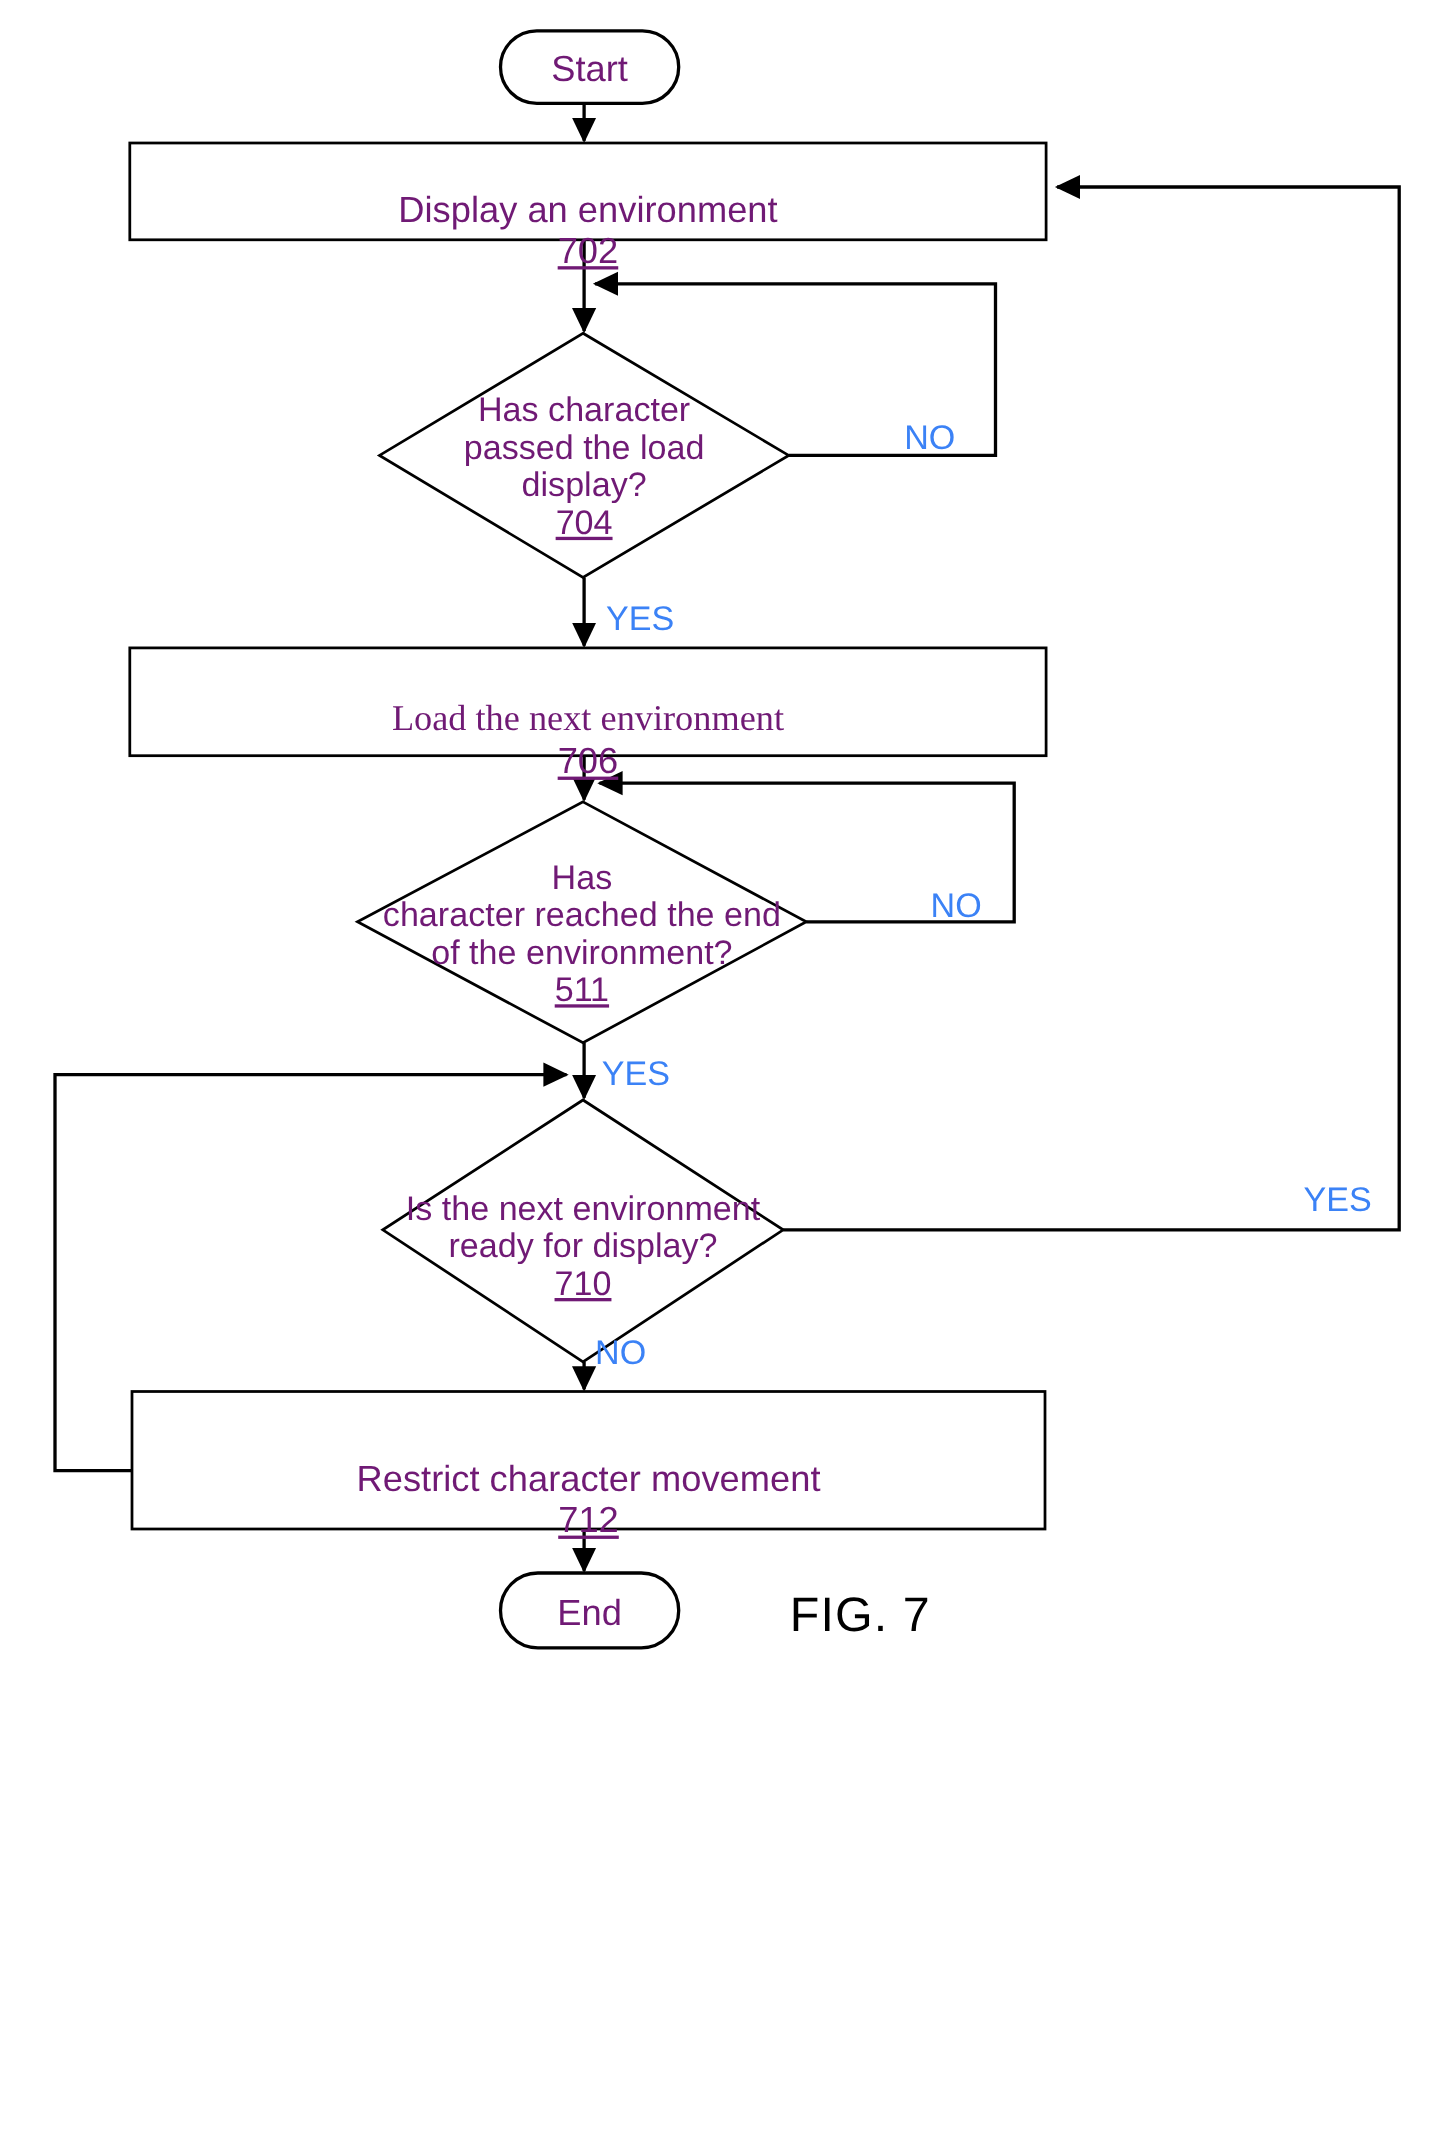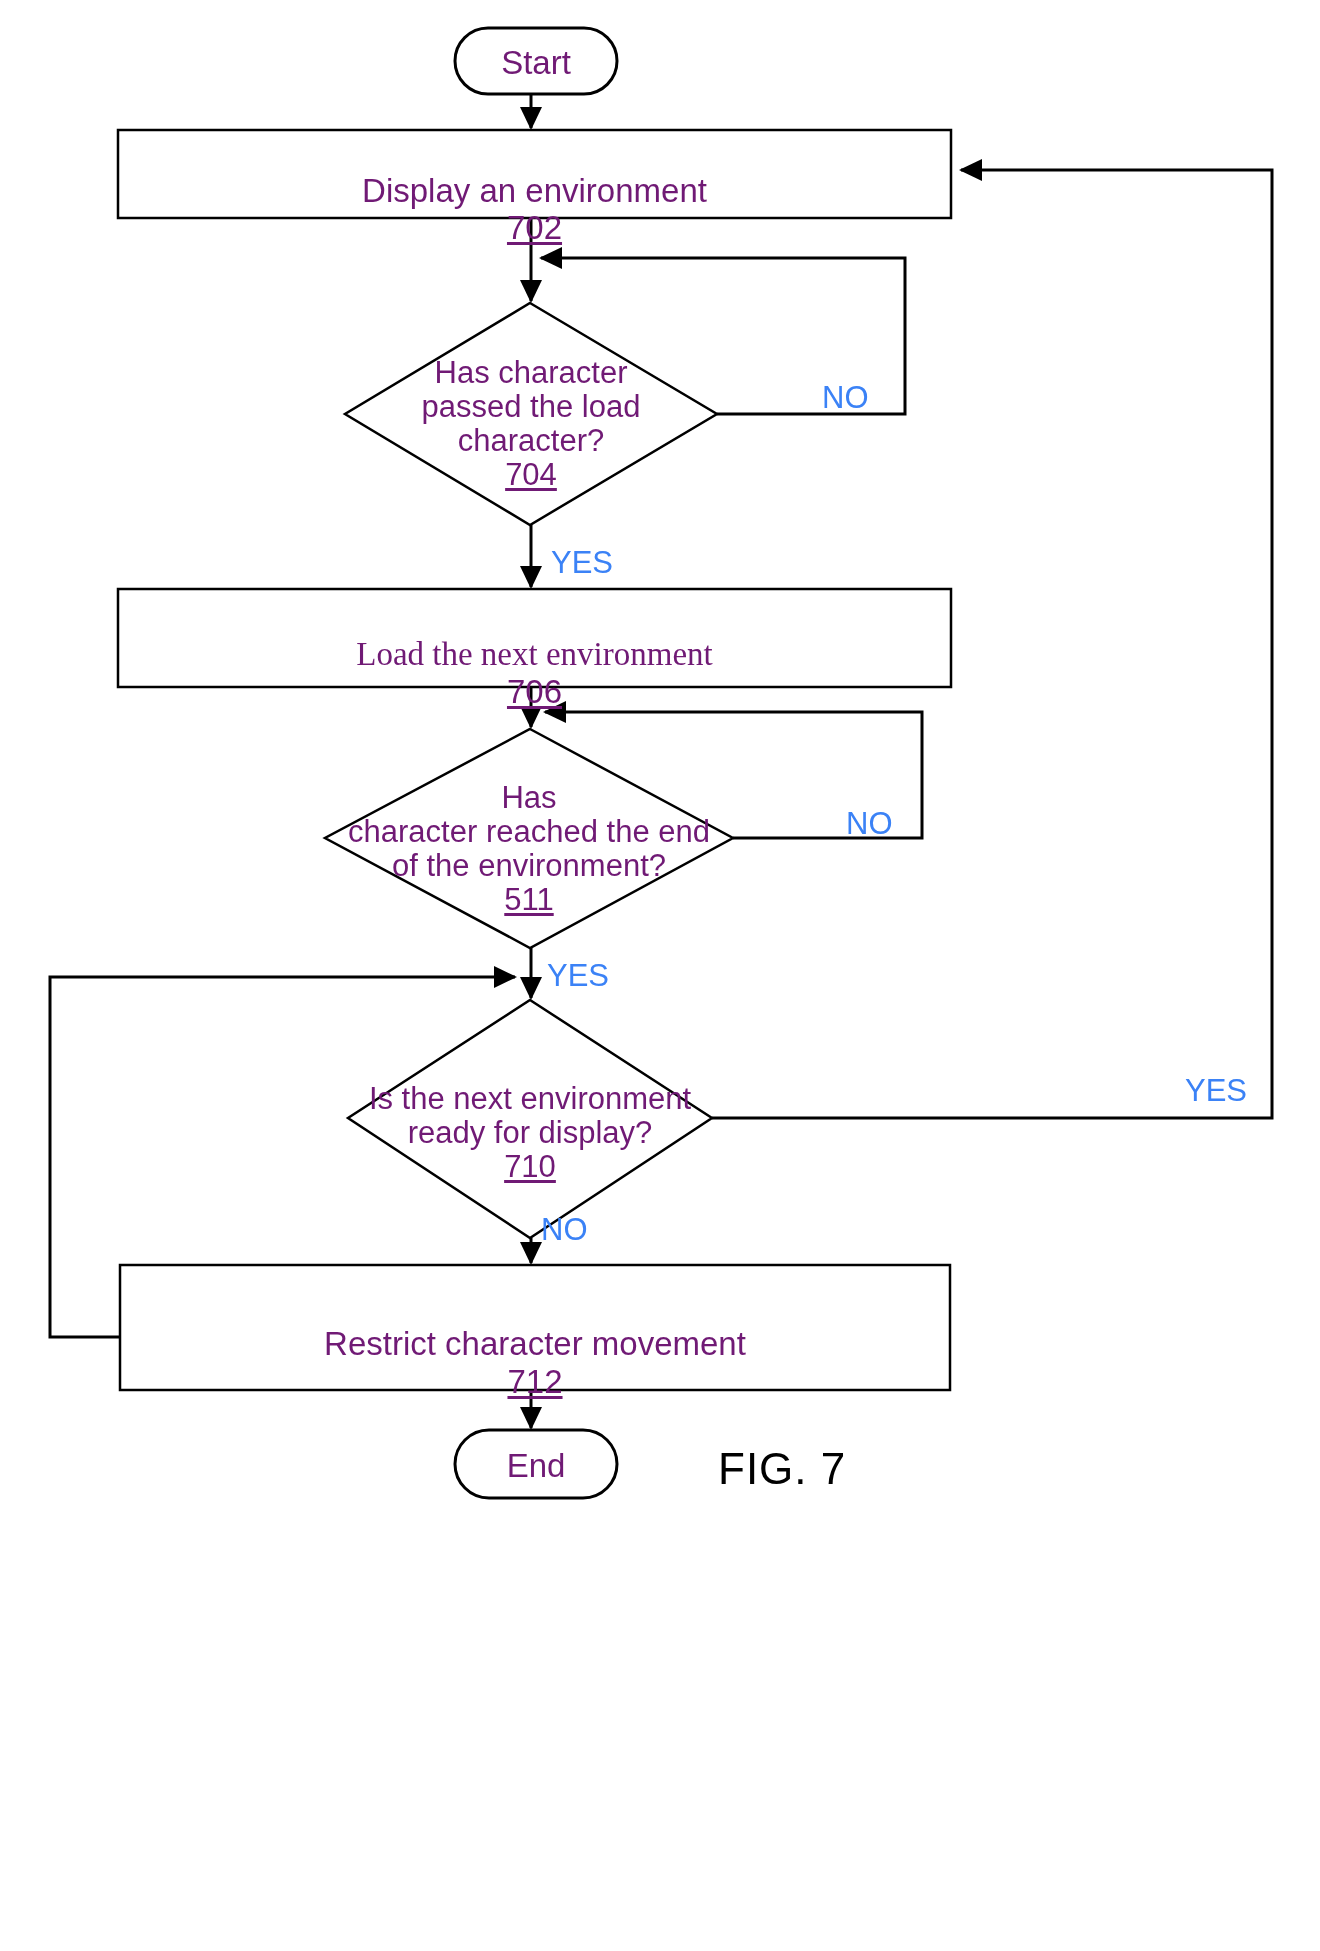--- a/index.html
+++ b/index.html
@@ -72,21 +72,21 @@
     <line x1="531" y1="1390" x2="531" y2="1428" stroke="#000" stroke-width="3" marker-end="url(#arrow)"></line>
   </svg>
 
   <div class="node-label term-label" style="left:455px; top:44px; width:162px;">Start</div>
 
   <div class="node-label proc-label" style="left:118px; top:140px; width:833px;">Display an environment</div>
   <div class="node-label proc-label ref" style="left:118px; top:177px; width:833px;">702</div>
 
   <div class="node-label dec-label" style="left:345px; top:389px; width:372px;">passed the load</div>
   <div class="node-label dec-label" style="left:345px; top:355px; width:372px;">Has character</div>
-  <div class="node-label dec-label" style="left:345px; top:423px; width:372px;">character?</div>
+  <div class="node-label dec-label" style="left:345px; top:423px; width:372px;">display?</div>
   <div class="node-label dec-label ref" style="left:345px; top:457px; width:372px;">704</div>
 
   <div class="node-label proc-label" style="left:118px; top:603px; width:833px;font-family:Liberation Serif, serif;">Load the next environment</div>
   <div class="node-label proc-label ref" style="left:118px; top:641px; width:833px;">706</div>
 
   <div class="node-label dec-label" style="left:325px; top:780px; width:408px;">Has</div>
   <div class="node-label dec-label" style="left:315px; top:814px; width:428px;">character reached the end</div>
   <div class="node-label dec-label" style="left:325px; top:848px; width:408px;">of the environment?</div>
   <div class="node-label dec-label ref" style="left:325px; top:882px; width:408px;">511</div>
 

